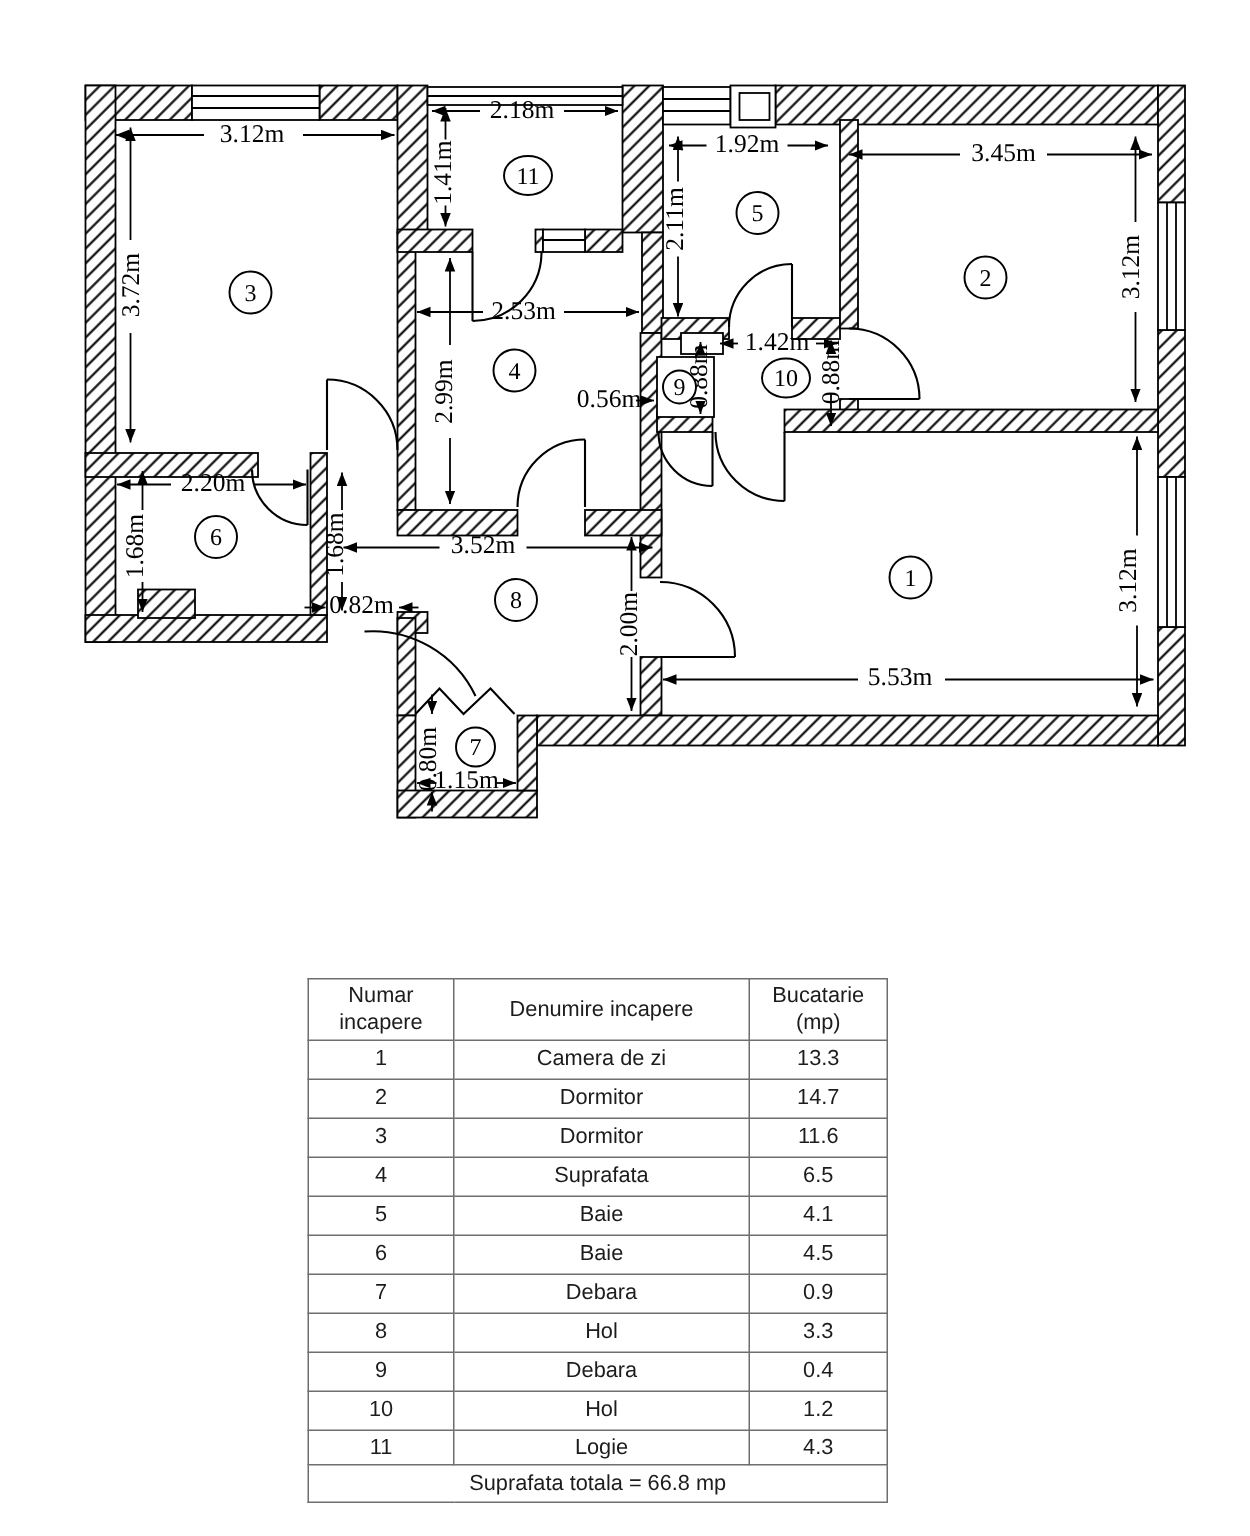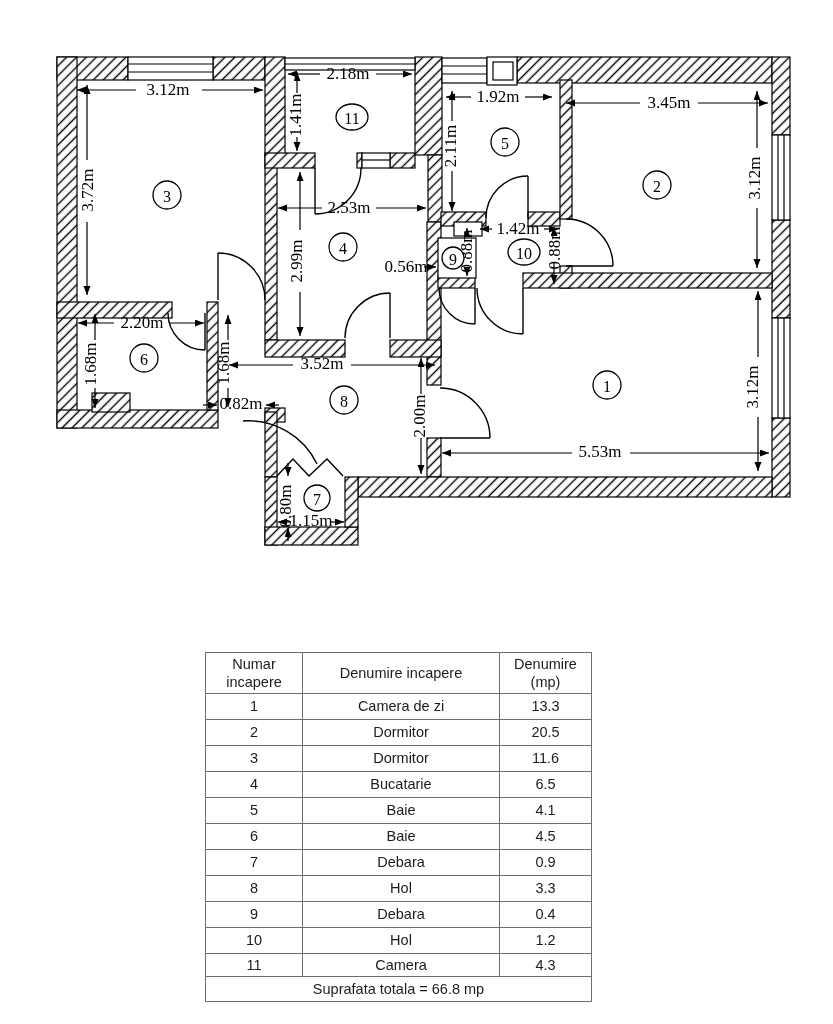--- a/index.html
+++ b/index.html
@@ -289,40 +289,40 @@
   <table class="area">
     <colgroup>
         <col class="c1">
         <col class="c2">
         <col class="c3">
       </colgroup>
     <tbody>
         <tr class="hdr">
       <td>Numar incapere</td>
       <td>Denumire incapere</td>
-      <td>Denumire (mp)</td>
+      <td>Bucatarie (mp)</td>
     </tr>
     <tr class="r">
       <td>1</td>
       <td>Camera de zi</td>
       <td>13.3</td>
     </tr>
     <tr class="r">
       <td>2</td>
       <td>Dormitor</td>
-      <td>20.5</td>
+      <td>14.7</td>
     </tr>
     <tr class="r">
       <td>3</td>
       <td>Dormitor</td>
       <td>11.6</td>
     </tr>
     <tr class="r">
       <td>4</td>
-      <td>Bucatarie</td>
+      <td>Suprafata</td>
       <td>6.5</td>
     </tr>
     <tr class="r">
       <td>5</td>
       <td>Baie</td>
       <td>4.1</td>
     </tr>
     <tr class="r">
       <td>6</td>
       <td>Baie</td>
@@ -343,21 +343,21 @@
       <td>Debara</td>
       <td>0.4</td>
     </tr>
     <tr class="r">
       <td>10</td>
       <td>Hol</td>
       <td>1.2</td>
     </tr>
     <tr class="r11">
       <td>11</td>
-      <td>Camera</td>
+      <td>Logie</td>
       <td>4.3</td>
     </tr>
     <tr class="m">
       <td colspan="3">Suprafata totala = 66.8 mp</td>
     </tr>
 
   </tbody>
     </table>
 </div>
 

